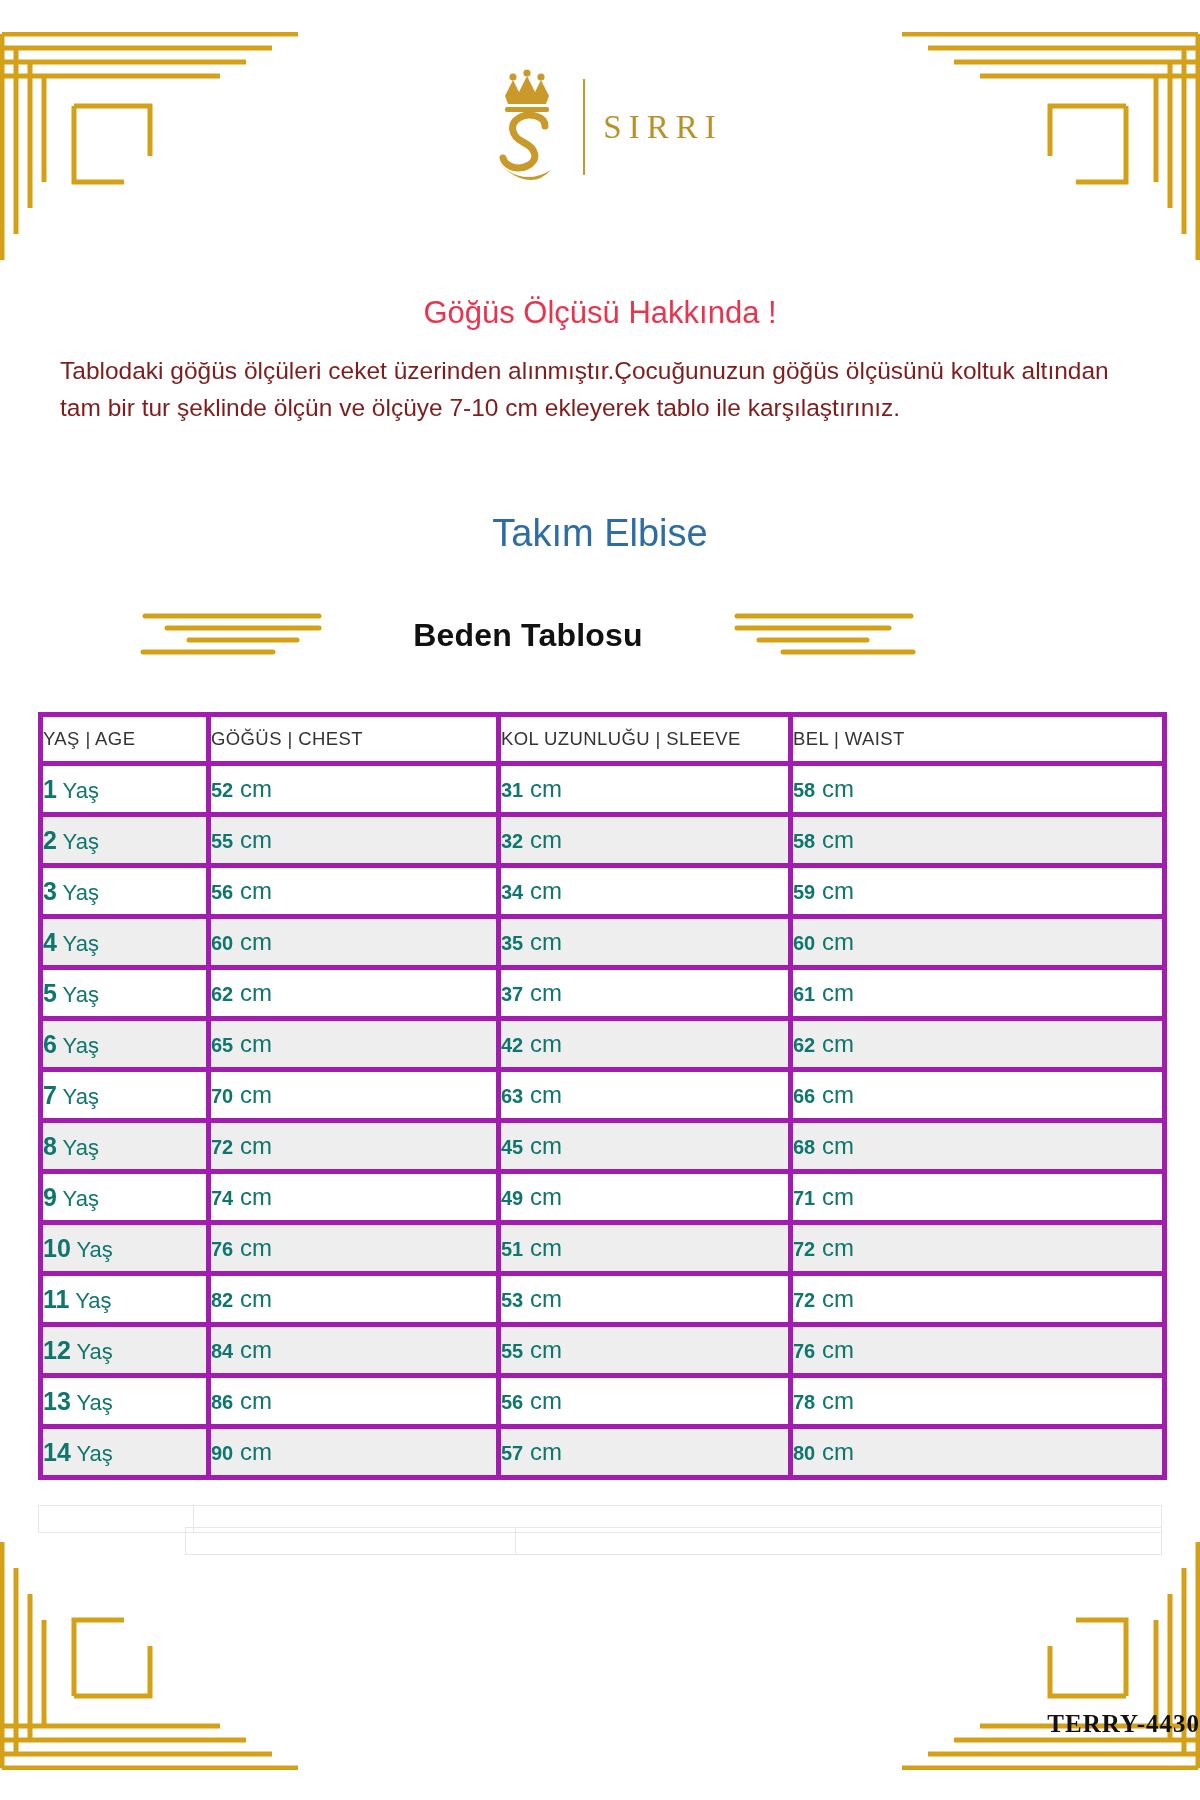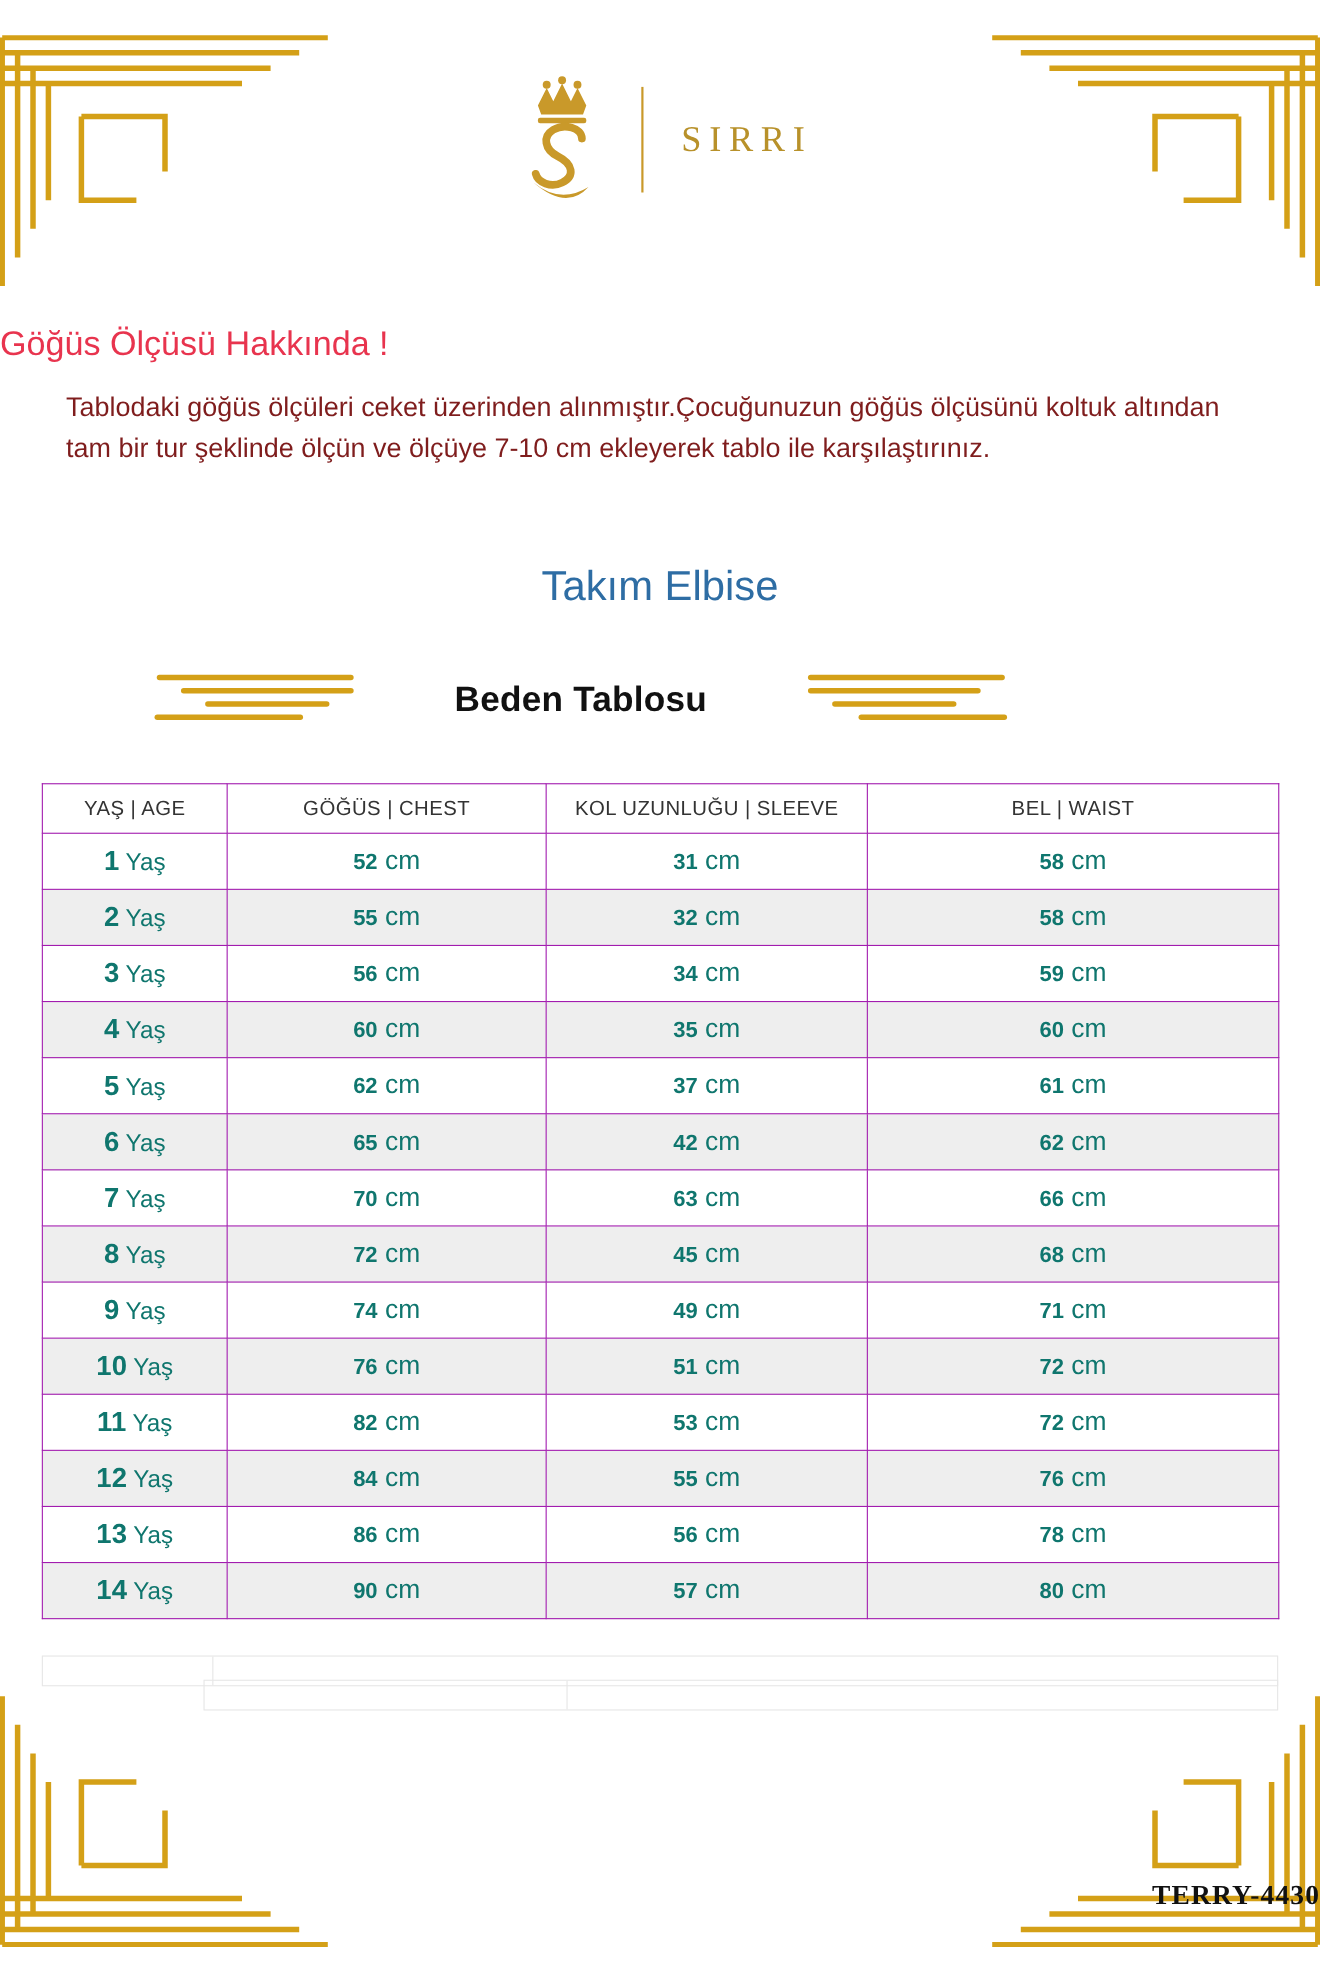--- a/index.html
+++ b/index.html
@@ -39,21 +39,21 @@
 
   
   .brand {
     position: absolute;
     top: 62px;
     left: 0;
     width: 1200px;
     display: flex;
     justify-content: center;
     align-items: center;
-    gap: 16px;
+    gap: 0px;
   }
   .brand-mark {
     display: flex;
     align-items: center;
   }
   .brand-divider {
     width: 2px;
     height: 96px;
     background: #c9992a;
     margin: 0 18px 0 6px;
@@ -65,20 +65,21 @@
     color: #b8912a;
     font-weight: 400;
   }
 
   
   .notice-title {
     position: absolute;
     top: 295px;
     left: 0;
     width: 1200px;
+    text-align: center;
     color: #e8344e;
     font-size: 31px;
     font-weight: 400;
   }
   .notice-body {
     position: absolute;
     top: 352px;
     left: 60px;
     width: 1080px;
     text-align: left;
@@ -119,23 +120,23 @@
   
   .size-table {
     position: absolute;
     top: 712px;
     left: 38px;
     width: 1124px;
     border-collapse: collapse;
     table-layout: fixed;
   }
   .size-table th, .size-table td {
-    border: 1px solid #a21caf;
+    border: 5px solid #a21caf;
     padding: 0;
-    text-align: center;
+    text-align: left;
   }
   .size-table thead th {
     height: 44px;
     font-size: 18.5px;
     font-weight: 500;
     color: #333;
     letter-spacing: 0.4px;
   }
   .size-table tbody tr { height: 51px; }
   .size-table tbody tr.alt td { background: #eeeeee; }

